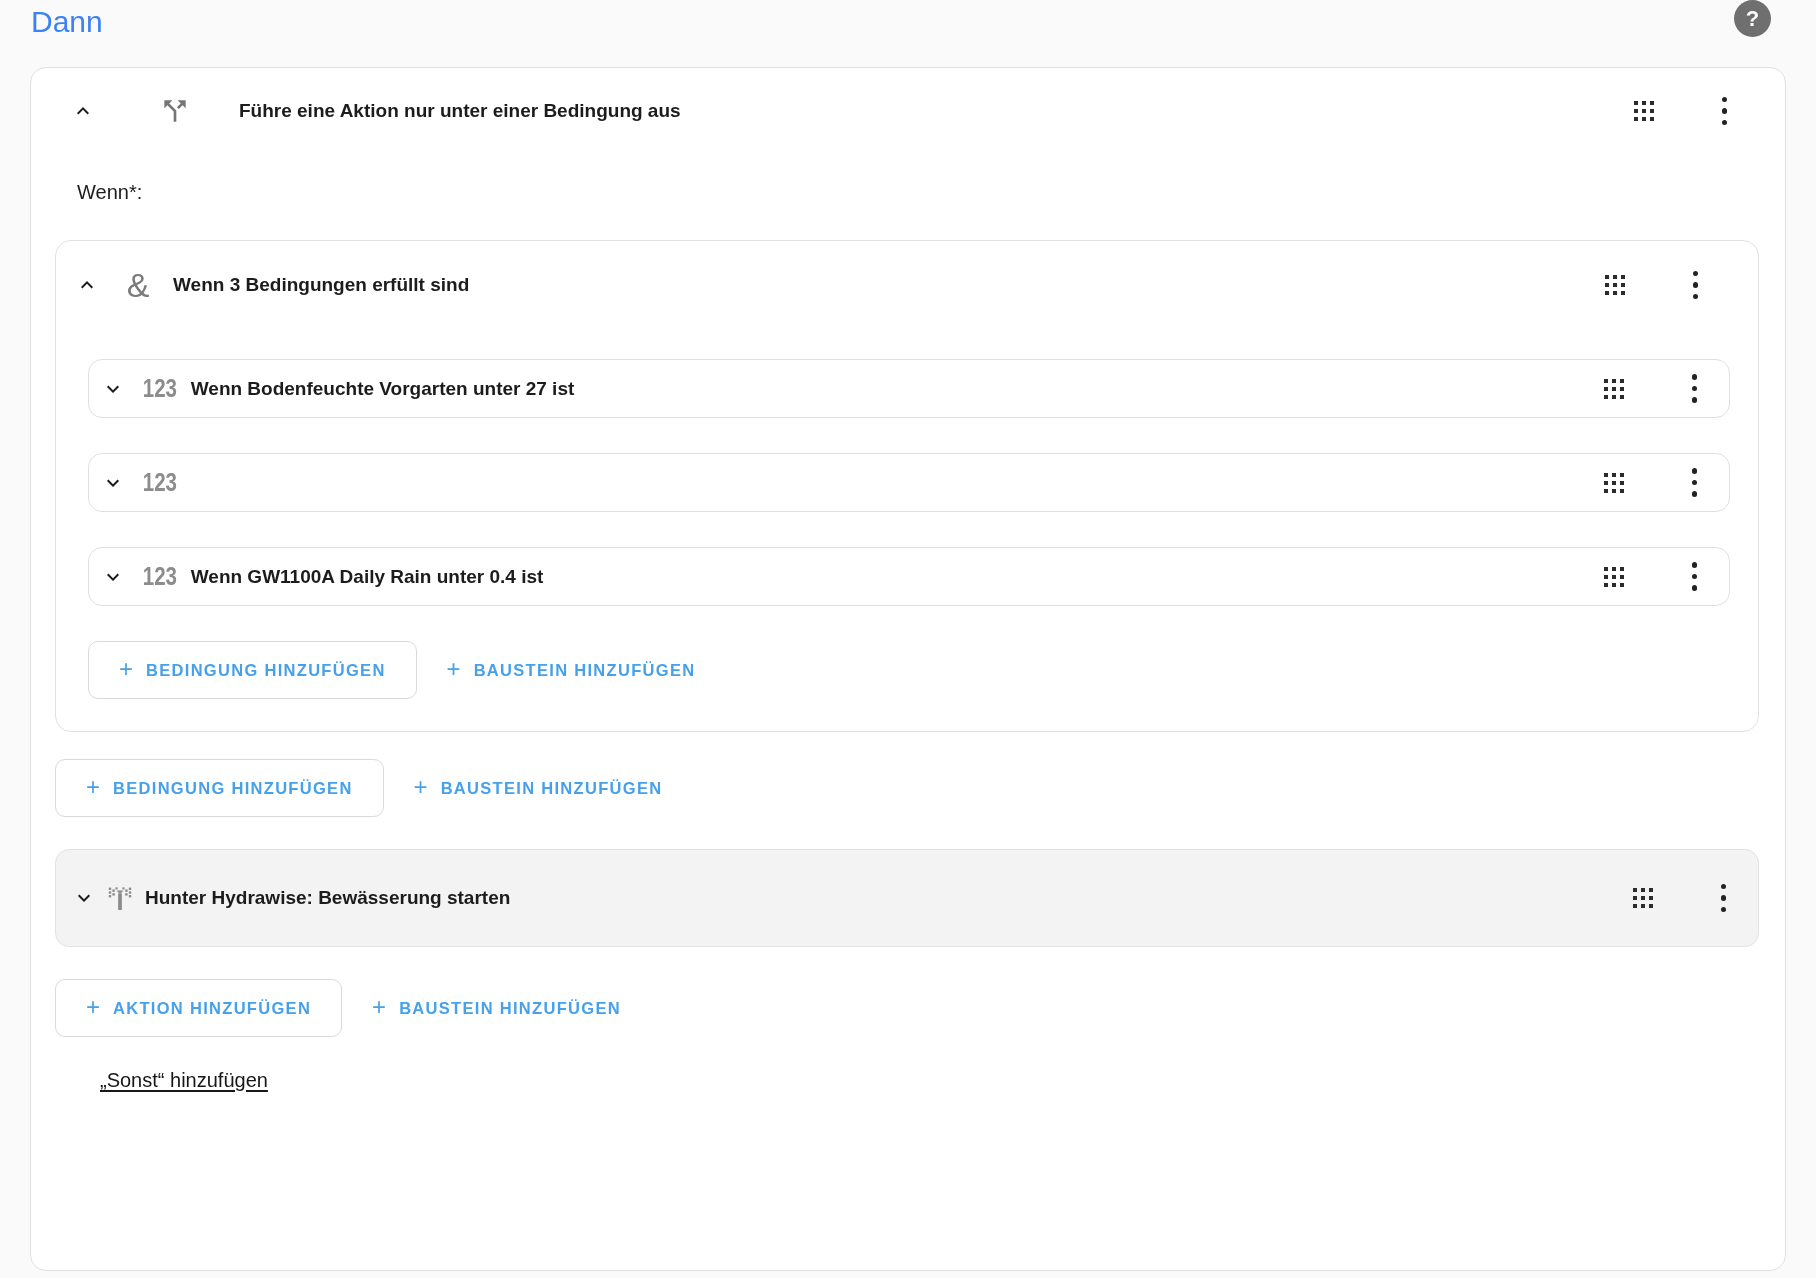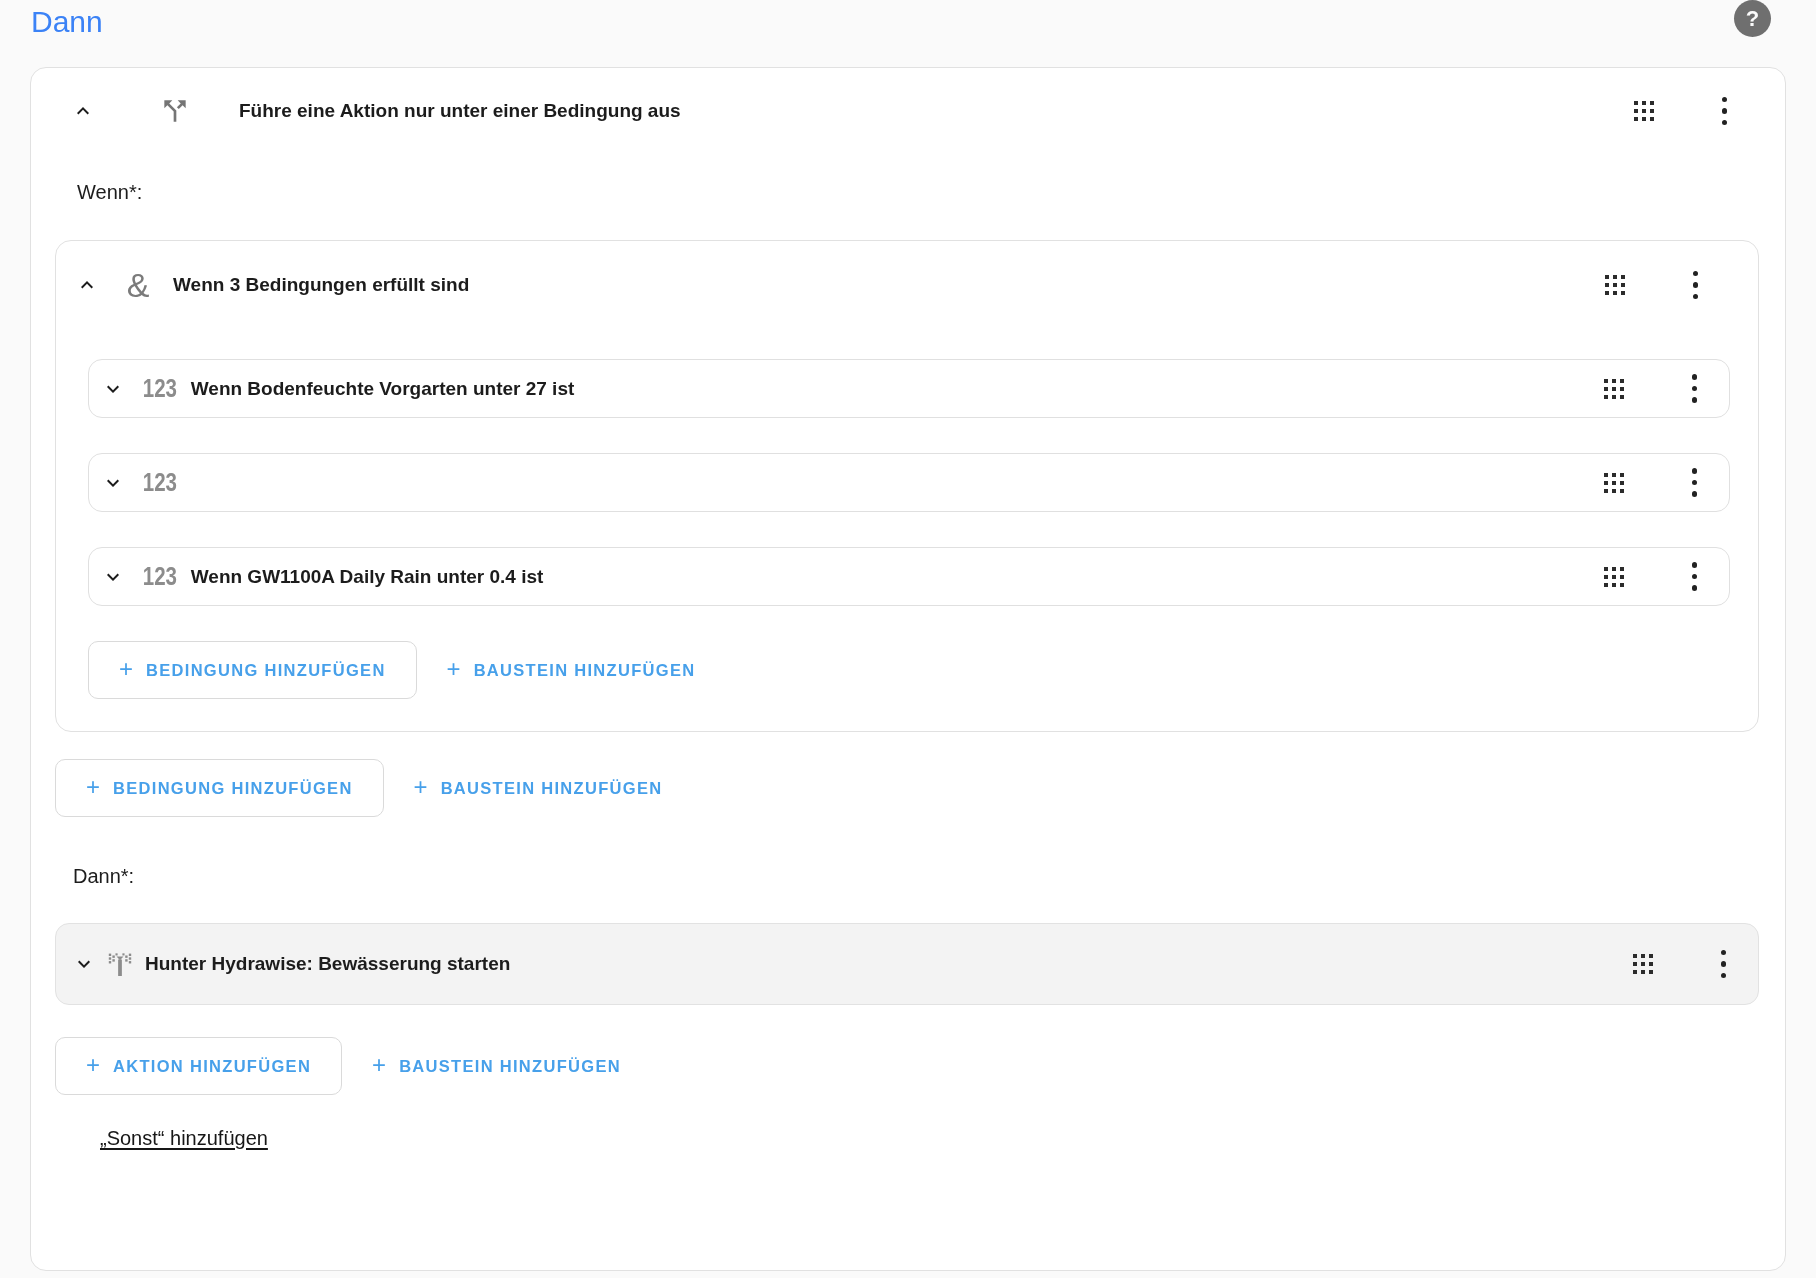--- a/index.html
+++ b/index.html
@@ -51,21 +51,21 @@
     height: 59px;
     display: flex; align-items: center;
     padding-left: 12px;
   }
   .condition-row + .condition-row { margin-top: 35px; }
   .action-row {
     margin-top: 32px;
     background: #f3f3f3;
     border: 1px solid #e2e2e2;
     border-radius: 14px;
-    height: 82px;
+    height: 98px;
     display: flex; align-items: center;
     padding-left: 16px;
   }
 
   
   .hrow { display: flex; align-items: center; }
   .outer-header { padding: 23px 0 0 16px; height: 63px; gap: 40px; }
   .group-header { padding: 24px 0 0 19px; height: 64px; }
 
   .row-title { font-size: 19px; font-weight: bold; color: #1c1c1c; white-space: nowrap; }
@@ -331,21 +331,20 @@
       <span class="plus">+</span>
       <span>BEDINGUNG HINZUFÜGEN</span>
     </button>
     <button class="btn plain">
       <span class="plus">+</span>
       <span>BAUSTEIN HINZUFÜGEN</span>
     </button>
   </div>
 
   
-  <div class="section-label label-then">Dann*:</div>
 
   
   <div class="action-row">
     <span class="chev">
       <svg width="24" height="24" viewBox="0 0 24 24">
           <use href="#ic-chevron-down"></use>
         </svg>
     </span>
     <span class="type-icon sprinkler-icon">
       <svg width="32" height="32" viewBox="0 0 24 24">

